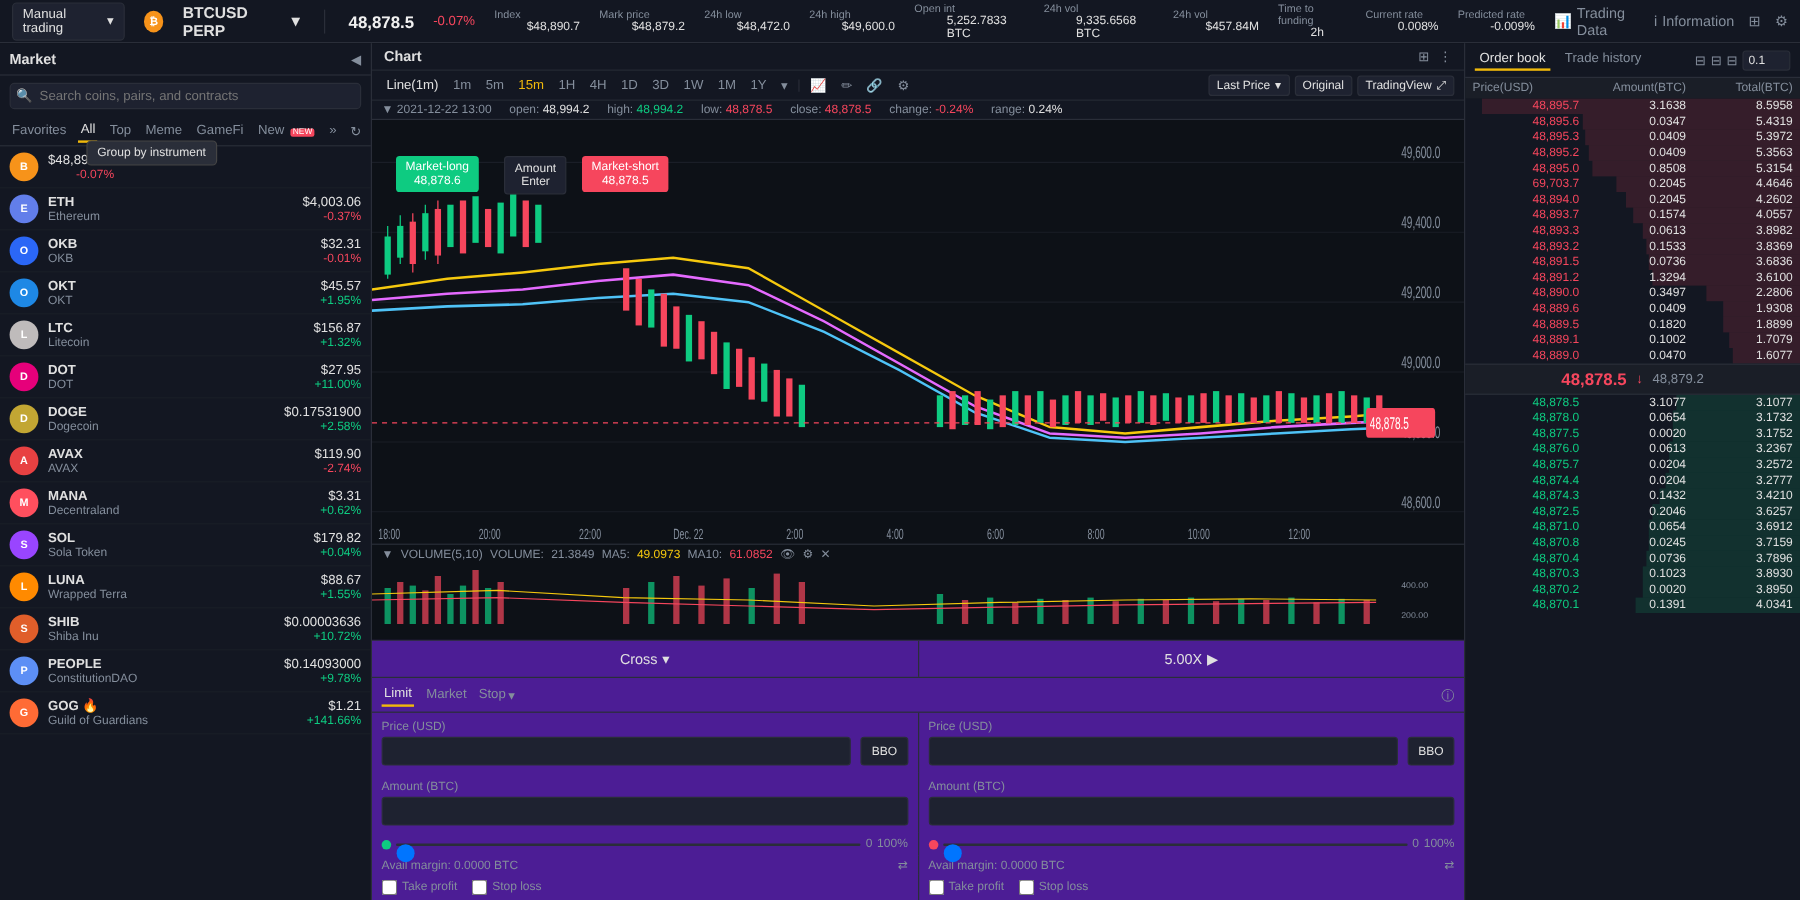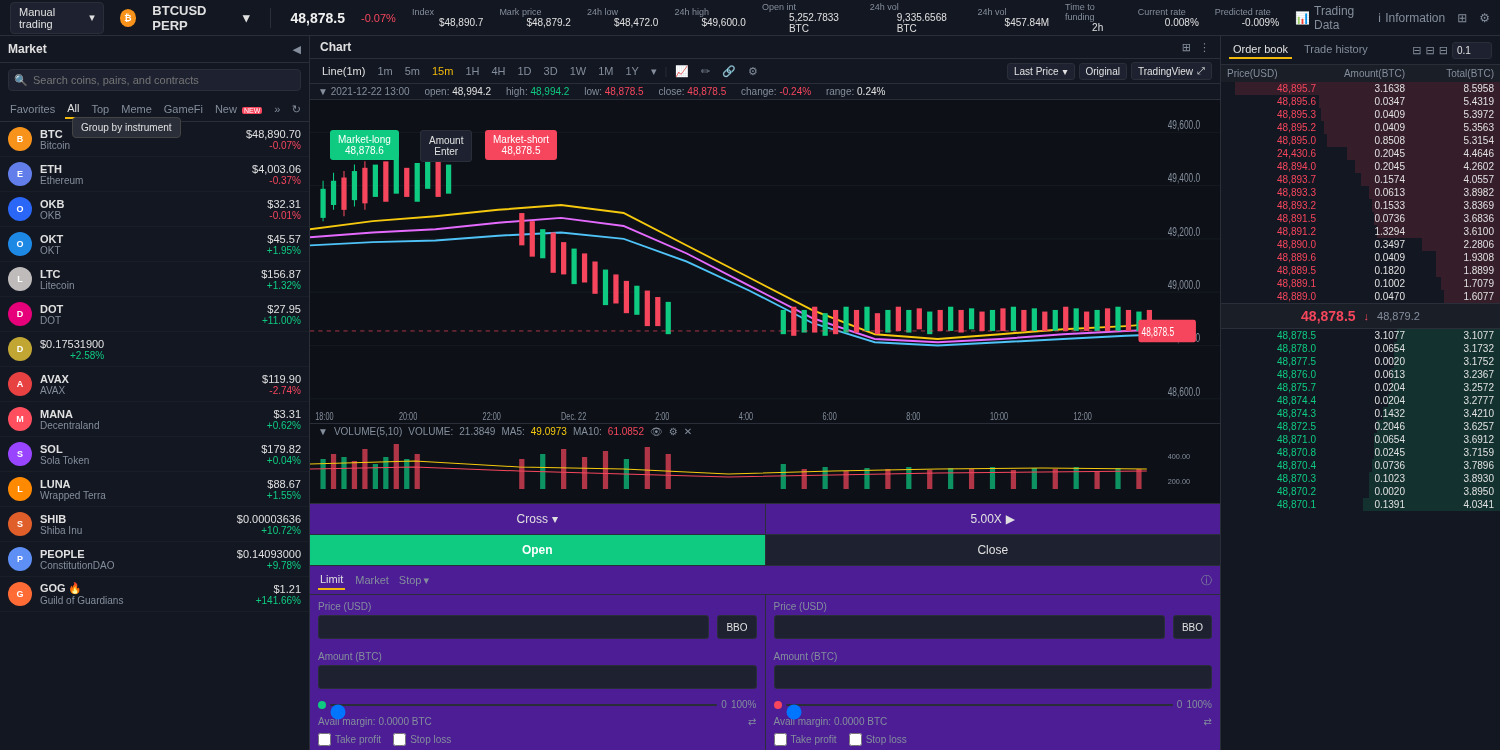--- a/index.html
+++ b/index.html
@@ -237,24 +237,20 @@
       <span class="refresh-btn">↻</span>
     </div>
 
     <div style="position:relative;">
       <div class="tooltip-popup">Group by instrument</div>
     </div>
 
     <div class="coin-list" id="coin-list-container">
     <div class="coin-row">
     <div class="coin-avatar" style="background:#f7931a;">B</div>
-    <div class="coin-info">
-      <div class="coin-name">BTC</div>
-      <div class="coin-sub">Bitcoin</div>
-    </div>
     <div class="coin-price">
       <div class="coin-usd">$48,890.70</div>
       <div class="coin-pct-neg">-0.07%</div>
     </div>
   </div>
         <div class="coin-row">
     <div class="coin-avatar" style="background:#627eea;">E</div>
     <div class="coin-info">
       <div class="coin-name">ETH</div>
       <div class="coin-sub">Ethereum</div>
@@ -303,20 +299,24 @@
       <div class="coin-name">DOT</div>
       <div class="coin-sub">DOT</div>
     </div>
     <div class="coin-price">
       <div class="coin-usd">$27.95</div>
       <div class="coin-pct-pos">+11.00%</div>
     </div>
   </div>
         <div class="coin-row">
     <div class="coin-avatar" style="background:#c2a633;">D</div>
+    <div class="coin-info">
+      <div class="coin-name">DOGE</div>
+      <div class="coin-sub">Dogecoin</div>
+    </div>
     <div class="coin-price">
       <div class="coin-usd">$0.17531900</div>
       <div class="coin-pct-pos">+2.58%</div>
     </div>
   </div>
         <div class="coin-row">
     <div class="coin-avatar" style="background:#e84142;">A</div>
     <div class="coin-info">
       <div class="coin-name">AVAX</div>
       <div class="coin-sub">AVAX</div>
@@ -634,24 +634,20 @@
       <div class="cross-leverage-row">
         <div class="cross-btn">
           <span>Cross</span>
           <span>▾</span>
         </div>
         <div class="leverage-btn">
           <span>5.00X</span>
           <span>▶</span>
         </div>
       </div>
-      <div class="open-close-row">
-        <div class="open-btn">Open</div>
-        <div class="close-btn">Close</div>
-      </div>
       <div class="order-type-tabs">
         <span class="order-tab active">Limit</span>
         <span class="order-tab">Market</span>
         <div class="order-tab-dropdown">
           <span>Stop</span>
           <span>▾</span>
         </div>
         <span class="info-icon">ⓘ</span>
       </div>
       <div class="order-inputs-row">
@@ -778,21 +774,21 @@
     <span class="ob-cell">5.3563</span>
   </div>
         <div class="ob-row">
     <div class="ob-bg-ask" style="width:62%;"></div>
     <span class="ob-cell ob-ask-price">48,895.0</span>
     <span class="ob-cell">0.8508</span>
     <span class="ob-cell">5.3154</span>
   </div>
         <div class="ob-row">
     <div class="ob-bg-ask" style="width:55%;"></div>
-    <span class="ob-cell ob-ask-price">24,430.6</span>
+    <span class="ob-cell ob-ask-price">69,703.7</span>
     <span class="ob-cell">0.2045</span>
     <span class="ob-cell">4.4646</span>
   </div>
         <div class="ob-row">
     <div class="ob-bg-ask" style="width:52%;"></div>
     <span class="ob-cell ob-ask-price">48,894.0</span>
     <span class="ob-cell">0.2045</span>
     <span class="ob-cell">4.2602</span>
   </div>
         <div class="ob-row">

